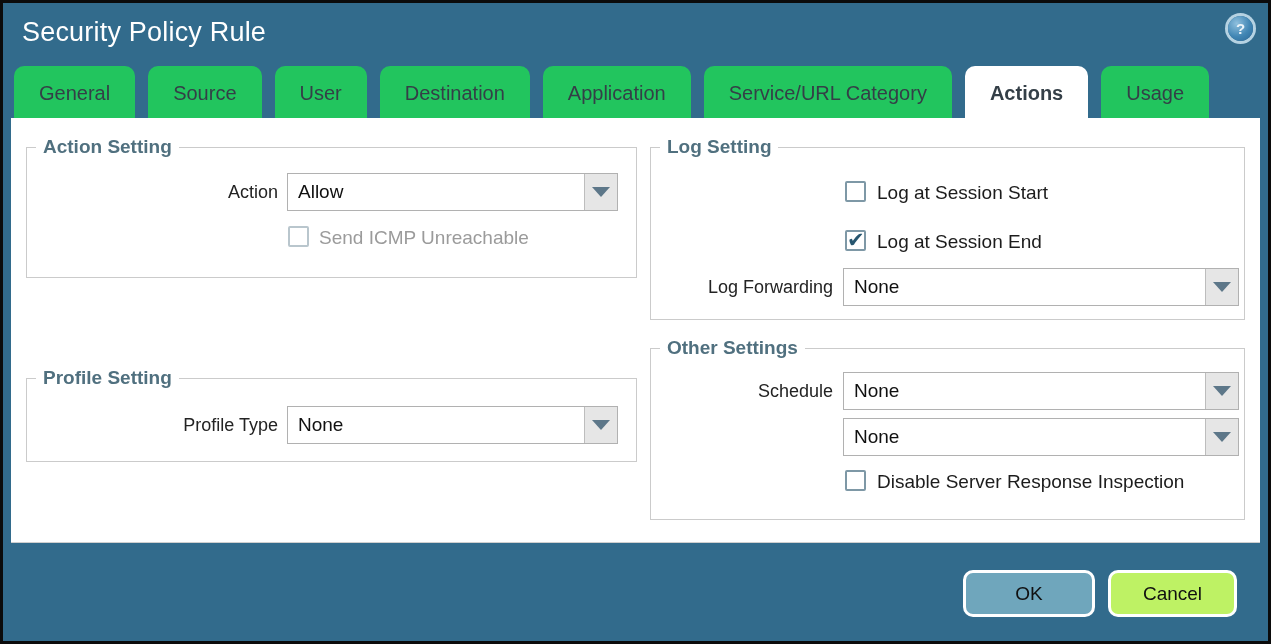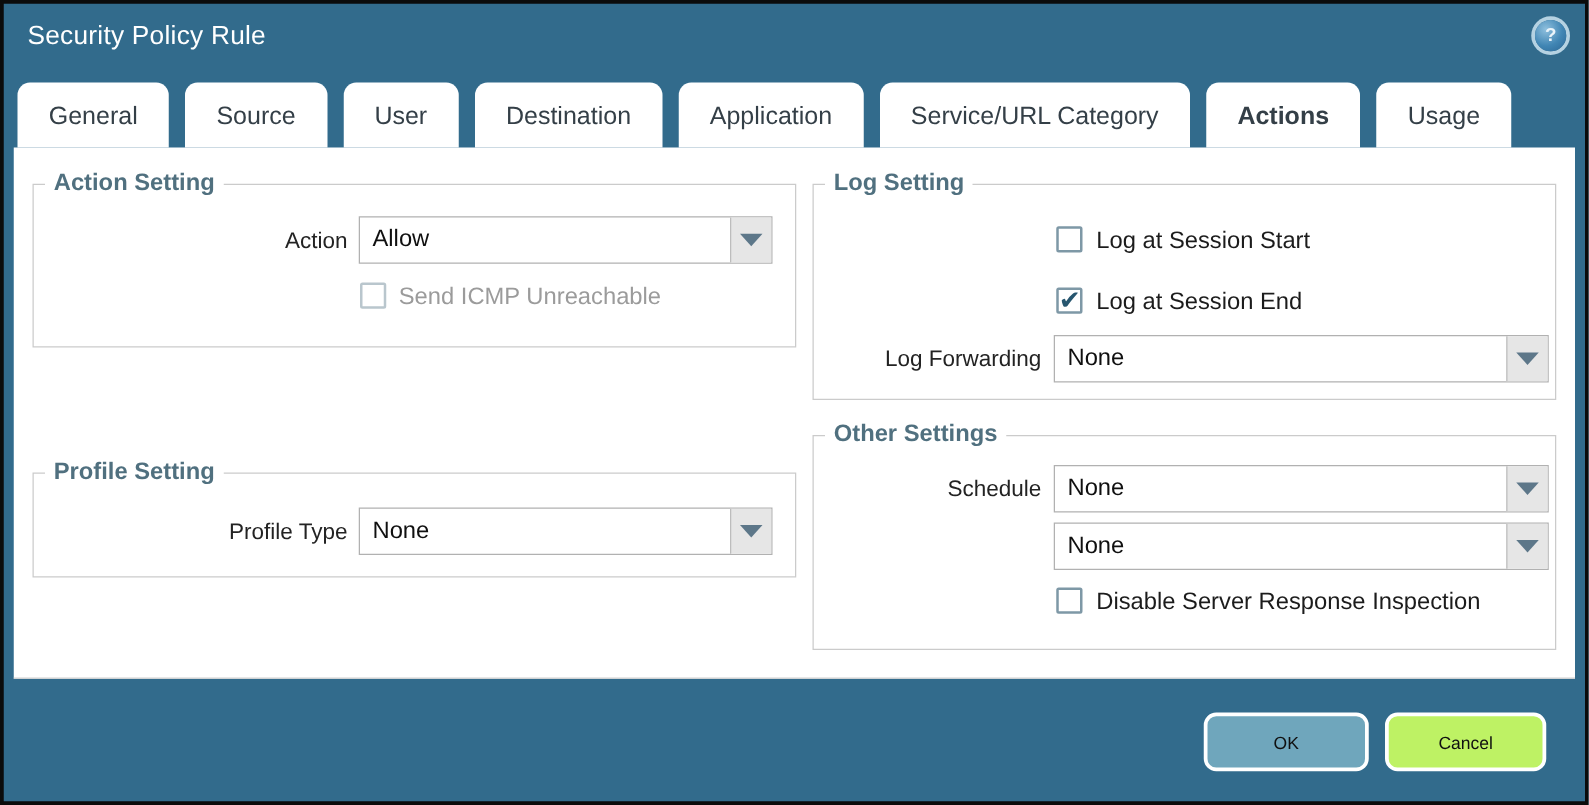--- a/index.html
+++ b/index.html
@@ -9,40 +9,40 @@
   .window {
     position: relative;
     width: 1271px; height: 644px;
     background: #326b8c;
     box-shadow: inset 0 0 0 3px #0b0b0b;
     overflow: hidden;
   }
 
   .title {
     position: absolute; left: 22px; top: 17px;
-    color: #ffffff; font-size: 21px; font-weight: 400;
+    color: #ffffff; font-size: 27px; font-weight: 400;
     letter-spacing: 0.2px;
   }
 
   .help-icon {
     position: absolute; left: 1228px; top: 16px;
     width: 25px; height: 25px; border-radius: 50%;
     background: radial-gradient(circle at 35% 30%, #8fc0de 0%, #4186b4 55%, #2a6695 100%);
     box-shadow: 0 0 0 3px rgba(205, 228, 241, 0.85);
     color: #eaf4fa; font-size: 15px; font-weight: bold;
     text-align: center; line-height: 25px;
     cursor: pointer;
   }
 
   .tabs {
     position: absolute; left: 14px; top: 66px;
     display: flex; gap: 13px; height: 52px;
   }
   .tab {
-    background: #ffffff;
+    background: #22c55e;
     border-radius: 10px 10px 0 0;
     padding: 0 25px;
     line-height: 54px;
     font-size: 20px;
     color: #343f47;
     white-space: nowrap;
     cursor: pointer;
   }
   .tab.active { background: #ffffff; font-weight: bold; }
 
@@ -125,21 +125,21 @@
     font-size: 19px; color: #1c1c1c;
     white-space: nowrap;
   }
   .cb-label.dimmed { color: #9b9b9b; }
 
   .btn {
     position: absolute;
     height: 47px;
     border: 3px solid #ffffff;
     border-radius: 10px;
-    font-size: 14px; color: #101010;
+    font-size: 19px; color: #101010;
     font-family: inherit;
     text-align: center;
     cursor: pointer;
   }
   #btn-ok     { left: 963px;  top: 570px; width: 132px; background: #6fa6bc; }
   #btn-cancel { left: 1108px; top: 570px; width: 129px; background: #bef264; }
 </style>
 </head>
 <body>
 

